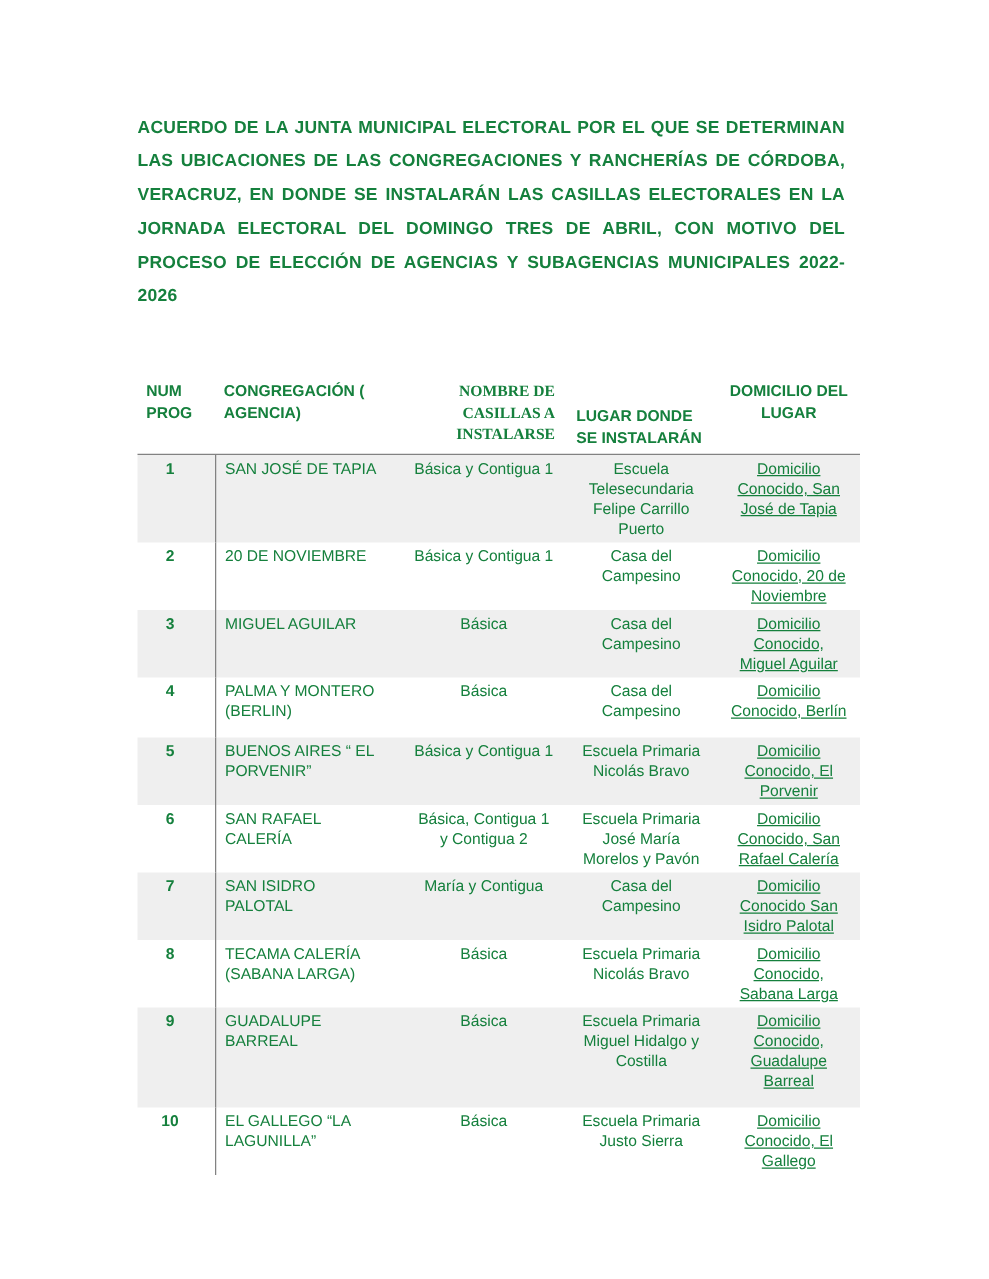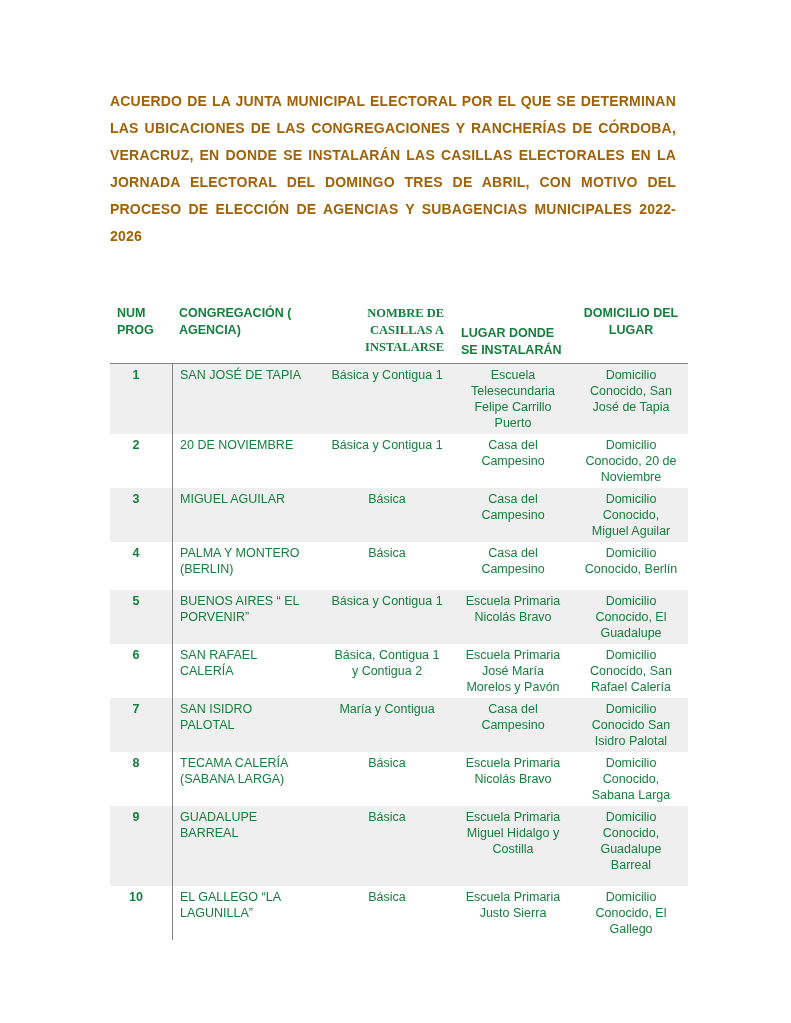--- a/index.html
+++ b/index.html
@@ -15,21 +15,21 @@
 
   .doc-title {
     position: absolute;
     left: 110px; top: 88px;
     width: 566px;
     font-size: 14px;
     font-weight: bold;
     line-height: 27px;
     letter-spacing: 0.2px;
     text-align: justify;
-    color: #a16207;
+    color: #15803d;
   }
 
   .etable {
     position: absolute;
     left: 110px; top: 303px;
     width: 578px;
     font-size: 12.5px;
     line-height: 16px;
     color: #15803d;
   }
@@ -55,21 +55,21 @@
   .trow.odd { background: #efefef; }
   .c { padding-top: 3px; padding-bottom: 3px; }
   .c1 { text-align: center; font-weight: bold; padding-right: 10px; }
   .c2 {
     text-align: left;
     padding-left: 7px; padding-right: 12px;
     border-left: 1px solid #828282;
   }
   .c3 { text-align: center; padding-left: 8px; padding-right: 8px; }
   .c4 { text-align: center; padding-left: 9px; padding-right: 9px; }
-  .c5 { text-align: center; padding-left: 9px; padding-right: 9px; }
+  .c5 { text-align: center; padding-left: 9px; padding-right: 9px; text-decoration: underline; }
 </style>
 </head>
 <body>
 
 <div class="page">
 
   <div class="doc-title">ACUERDO DE LA JUNTA MUNICIPAL ELECTORAL POR EL QUE SE DETERMINAN LAS UBICACIONES DE LAS CONGREGACIONES Y RANCHERÍAS DE CÓRDOBA, VERACRUZ, EN DONDE SE INSTALARÁN LAS CASILLAS ELECTORALES EN LA JORNADA ELECTORAL DEL DOMINGO TRES DE ABRIL, CON MOTIVO DEL PROCESO DE ELECCIÓN DE AGENCIAS Y SUBAGENCIAS MUNICIPALES 2022-2026</div>
 
   <div class="etable">
     <div class="thead">
@@ -110,21 +110,21 @@
     <div class="c c3">Básica</div>
     <div class="c c4">Casa del Campesino</div>
     <div class="c c5">Domicilio Conocido, Berlín</div>
   </div>
 
   <div class="trow odd" style="min-height: 48px;">
     <div class="c c1">5</div>
     <div class="c c2">BUENOS AIRES “ EL PORVENIR”</div>
     <div class="c c3">Básica y Contigua 1</div>
     <div class="c c4">Escuela Primaria Nicolás Bravo</div>
-    <div class="c c5">Domicilio Conocido, El Guadalupe</div>
+    <div class="c c5">Domicilio Conocido, El Porvenir</div>
   </div>
 
   <div class="trow" style="min-height: 48px;">
     <div class="c c1">6</div>
     <div class="c c2">SAN RAFAEL CALERÍA</div>
     <div class="c c3">Básica, Contigua 1 y Contigua 2</div>
     <div class="c c4">Escuela Primaria José María Morelos y Pavón</div>
     <div class="c c5">Domicilio Conocido, San Rafael Calería</div>
   </div>
 

